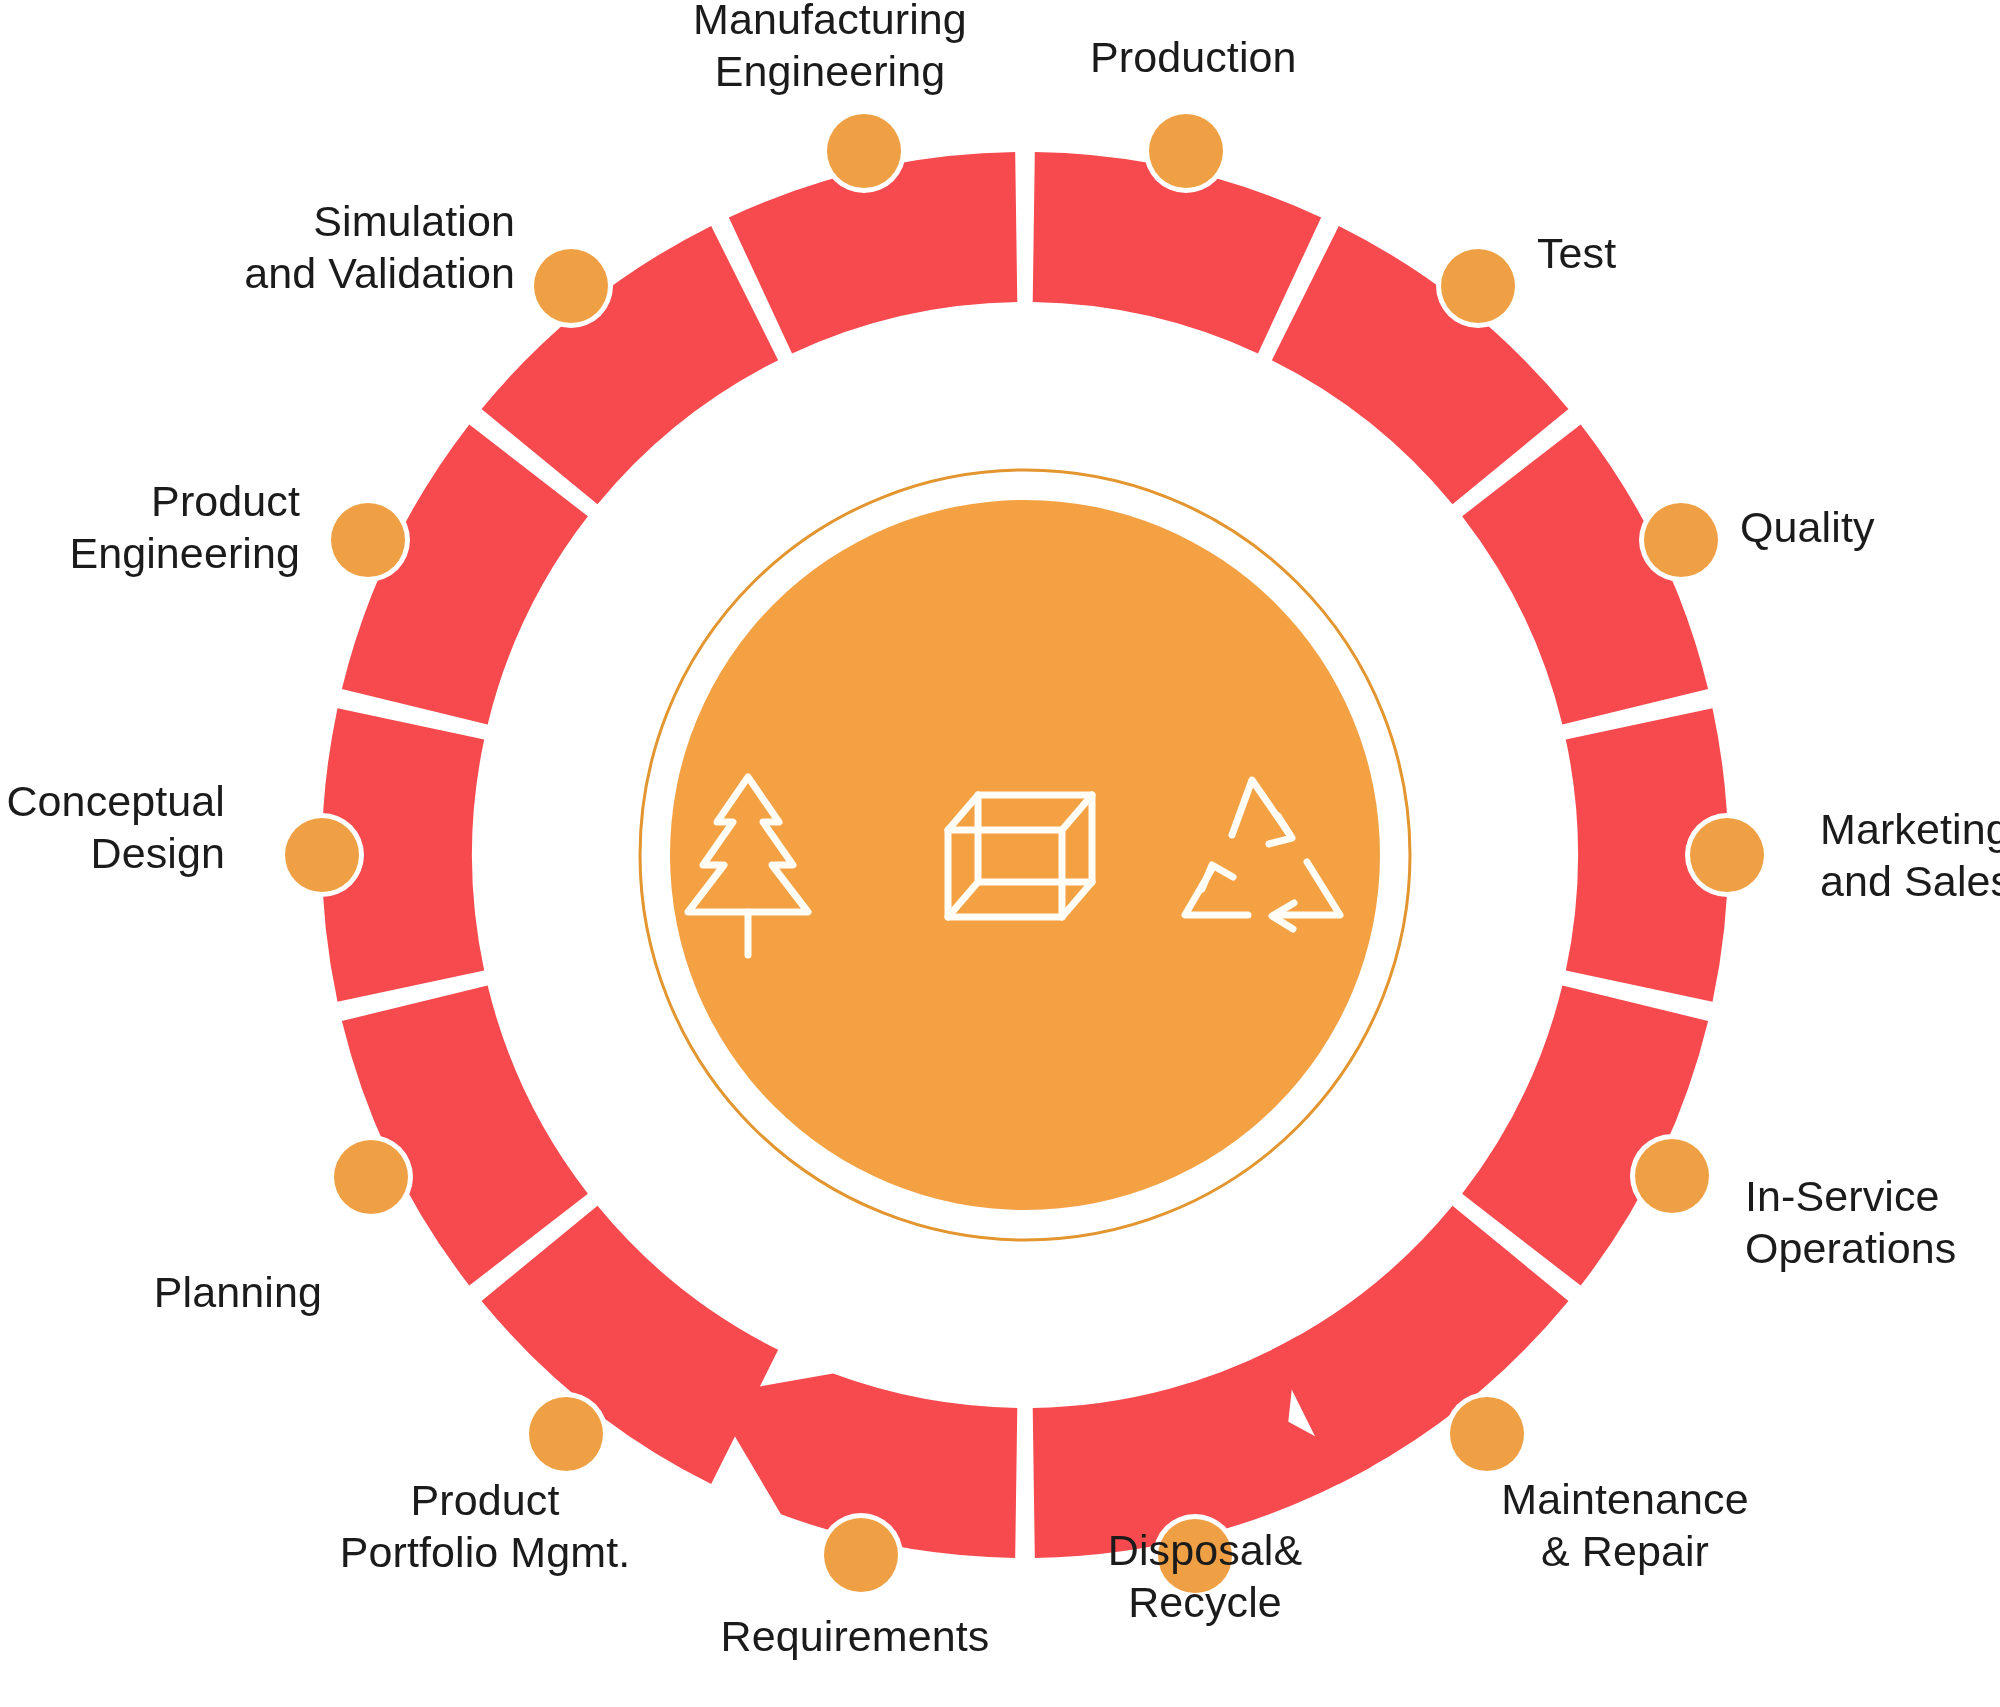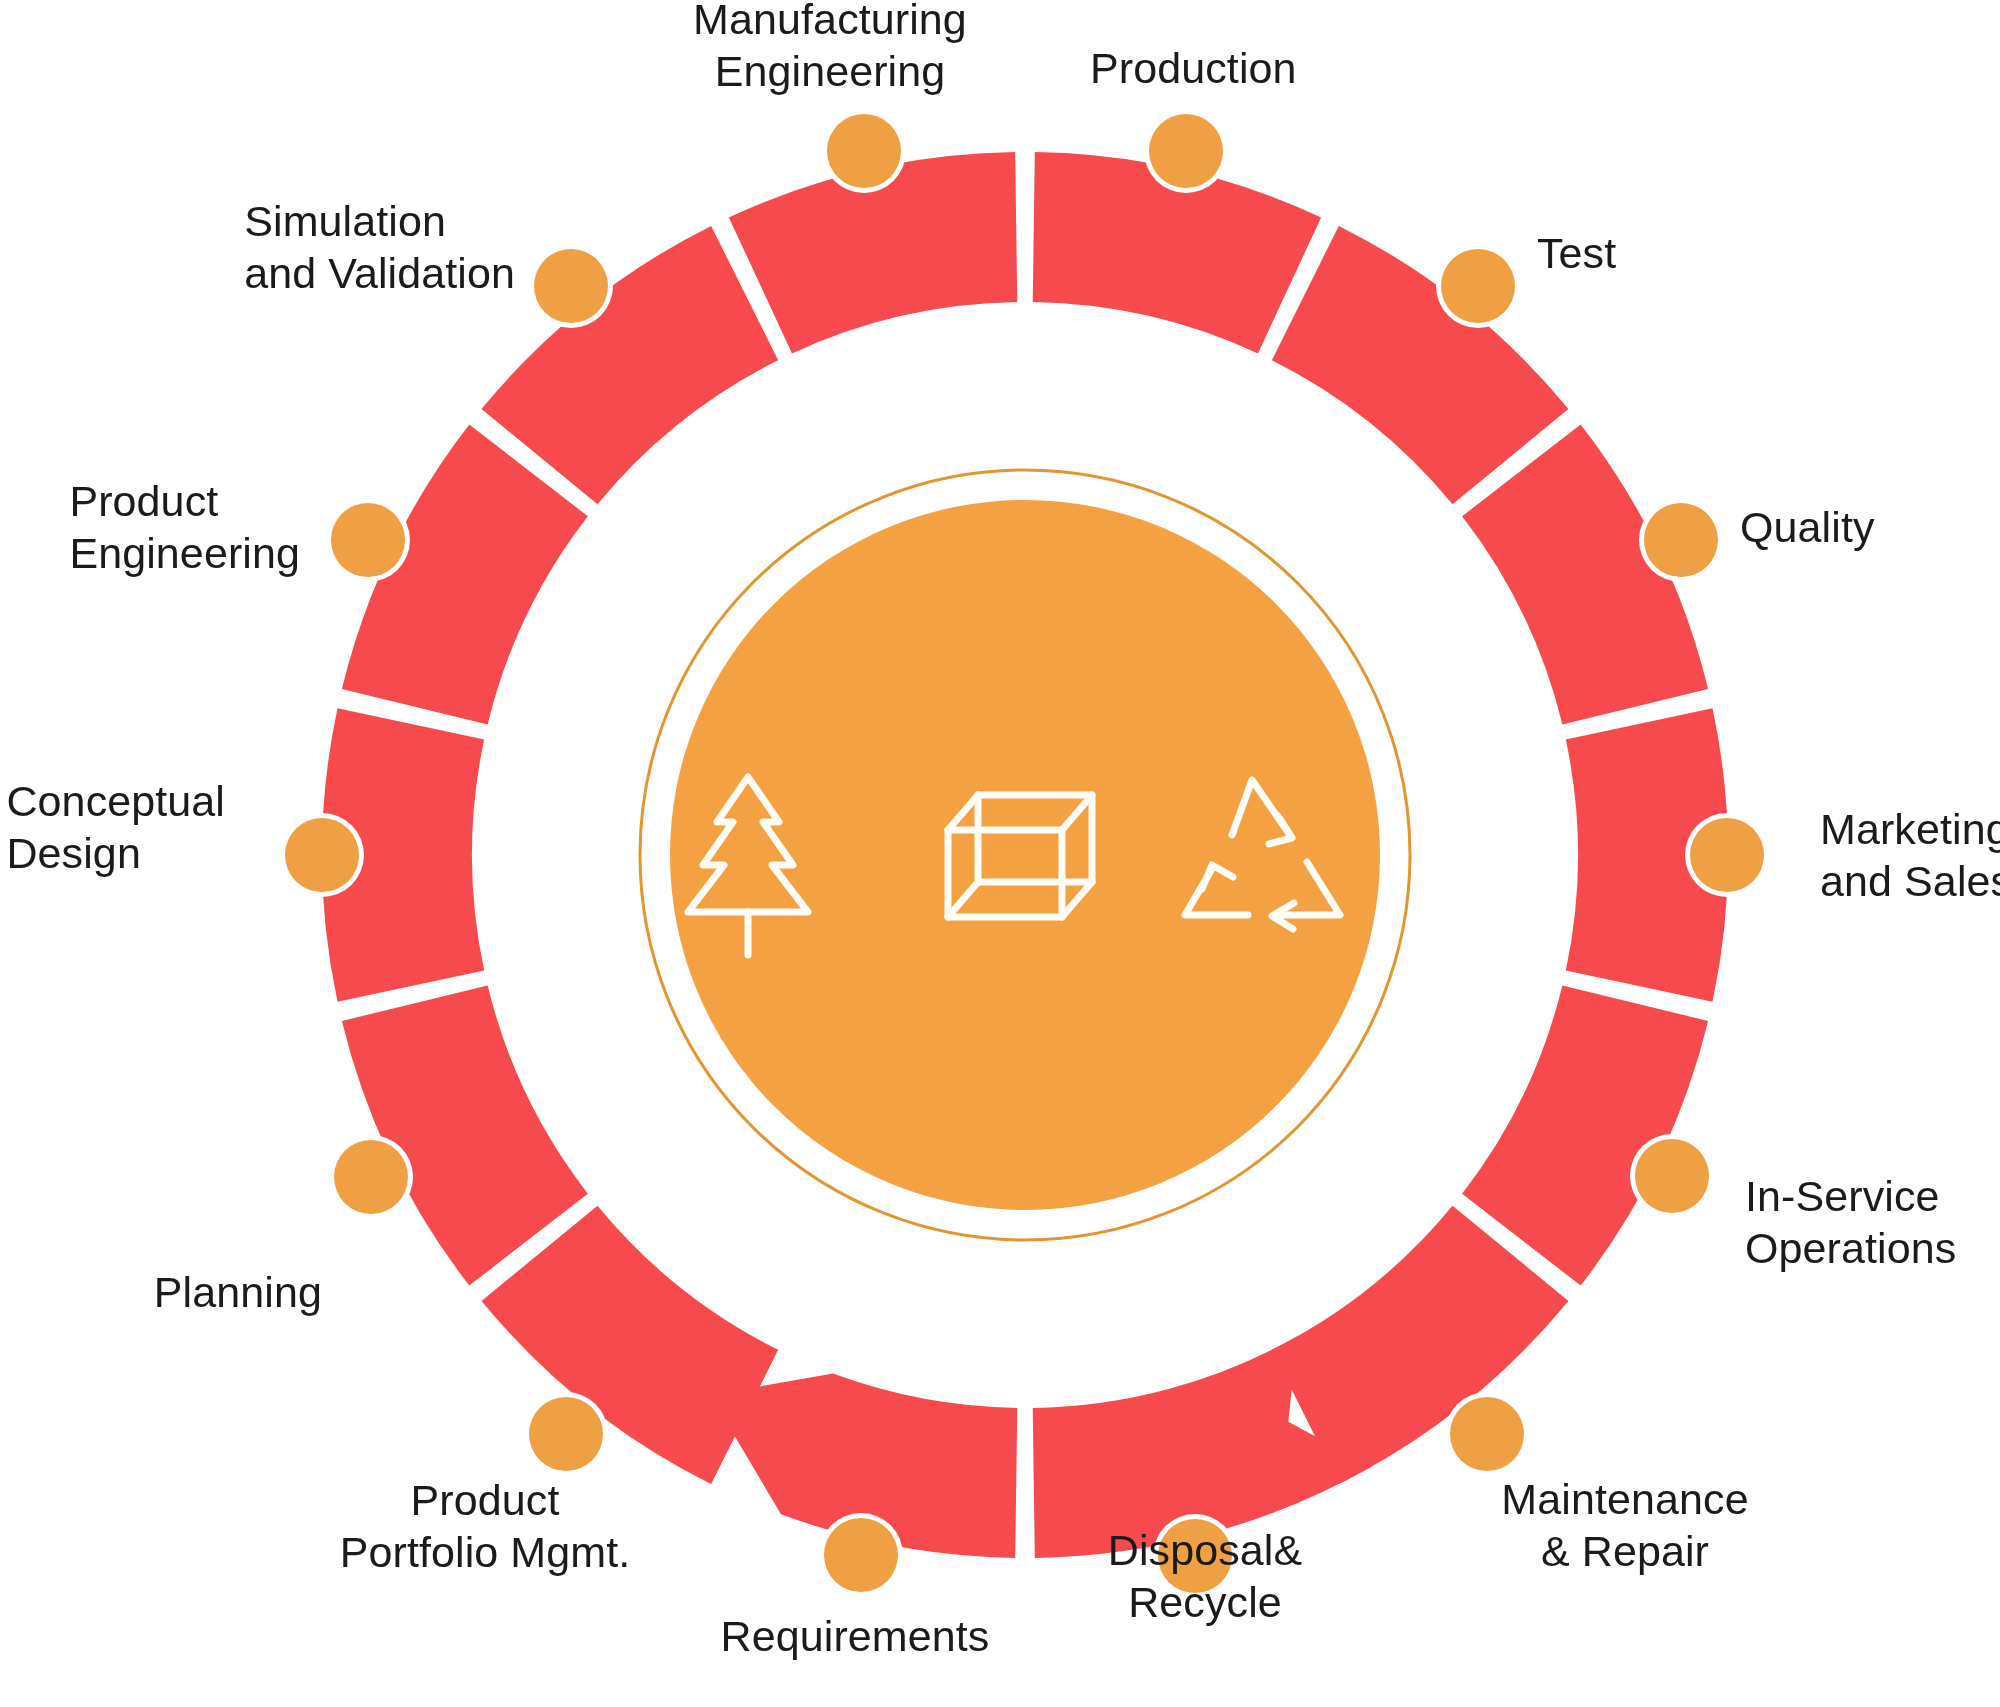--- a/index.html
+++ b/index.html
@@ -29,21 +29,21 @@
   }
   .lbl {
     position: absolute;
     font-family: "Liberation Sans", sans-serif;
     font-size: 43px;
     line-height: 1.22;
     color: #1b1b1b;
     white-space: pre;
     letter-spacing: 0.1px;
   }
-  .lbl.r { transform: translate(-100%, -50%); }
+  .lbl.r { text-align: right; transform: translate(-100%, -50%); }
   .lbl.l { text-align: left;  transform: translate(0, -50%); }
   .lbl.c { text-align: center; transform: translate(-50%, -50%); }
 </style>
 </head>
 <body>
 
 <div id="stage">
 
   <svg id="wheel" viewBox="0 0 2000 1707">
     <g id="segments-group">
@@ -152,21 +152,21 @@
       <circle cx="322" cy="855" r="37" fill="#F0A044"></circle>
       <circle cx="368" cy="540" r="42" fill="#FFFFFF"></circle>
       <circle cx="368" cy="540" r="37" fill="#F0A044"></circle>
       <circle cx="571" cy="286" r="42" fill="#FFFFFF"></circle>
       <circle cx="571" cy="286" r="37" fill="#F0A044"></circle>
       <circle cx="864" cy="151" r="42" fill="#FFFFFF"></circle>
       <circle cx="864" cy="151" r="37" fill="#F0A044"></circle>
     </svg>
 
   <div id="labels">
-      <div class="lbl l" style="left: 1090px; top: 68px;"><div>Production</div></div>
+      <div class="lbl l" style="left: 1090px; top: 57px;"><div>Production</div></div>
       <div class="lbl l" style="left: 1537px; top: 253px; text-align: right;"><div>Test</div></div>
       <div class="lbl l" style="left: 1740px; top: 527px;"><div>Quality</div></div>
       <div class="lbl l" style="left: 1820px; top: 855px;"><div>Marketing</div><div>and Sales</div></div>
       <div class="lbl l" style="left: 1745px; top: 1222px;"><div>In-Service</div><div>Operations</div></div>
       <div class="lbl c" style="left: 1625px; top: 1525px;"><div>Maintenance</div><div>&amp; Repair</div></div>
       <div class="lbl c" style="left: 1205px; top: 1576px;"><div>Disposal&amp;</div><div>Recycle</div></div>
       <div class="lbl c" style="left: 855px; top: 1636px; text-align: center;"><div>Requirements</div></div>
       <div class="lbl c" style="left: 485px; top: 1526px;"><div>Product</div><div>Portfolio Mgmt.</div></div>
       <div class="lbl r" style="left: 322px; top: 1292px;"><div>Planning</div></div>
       <div class="lbl r" style="left: 225px; top: 827px;"><div>Conceptual</div><div>Design</div></div>

